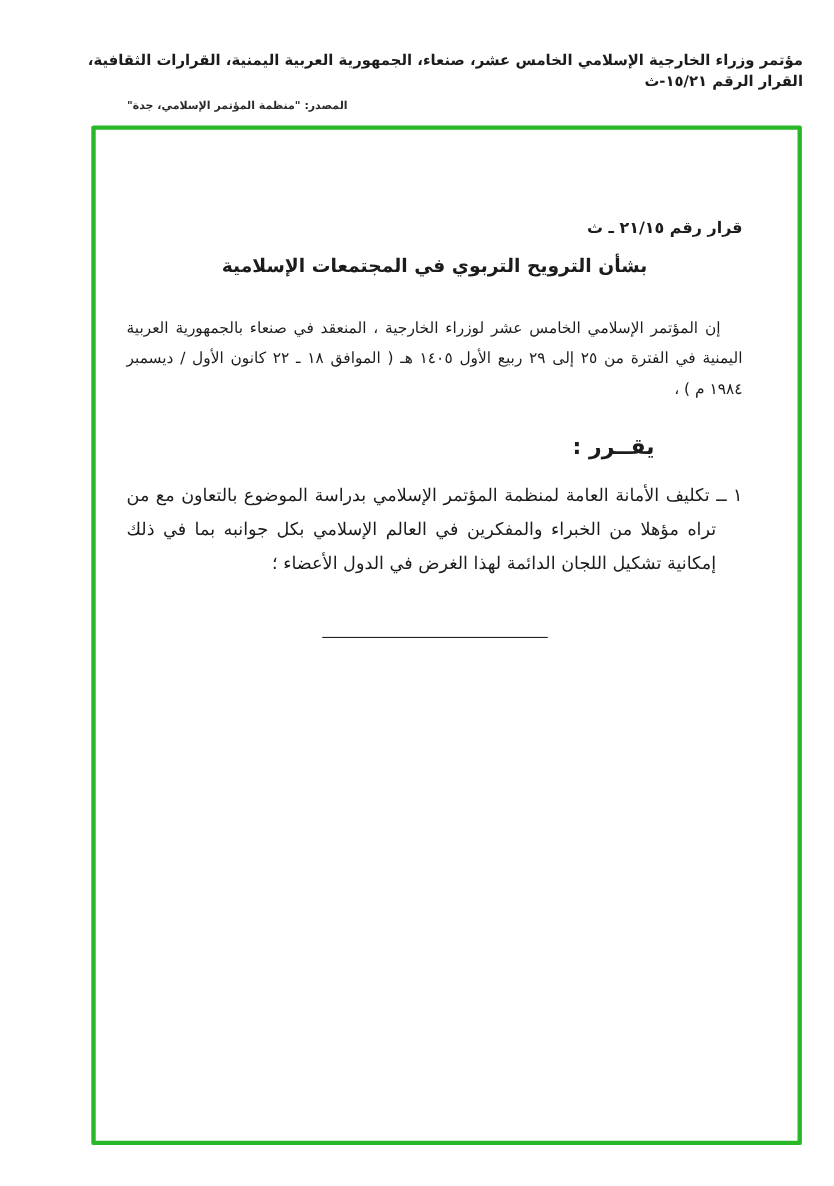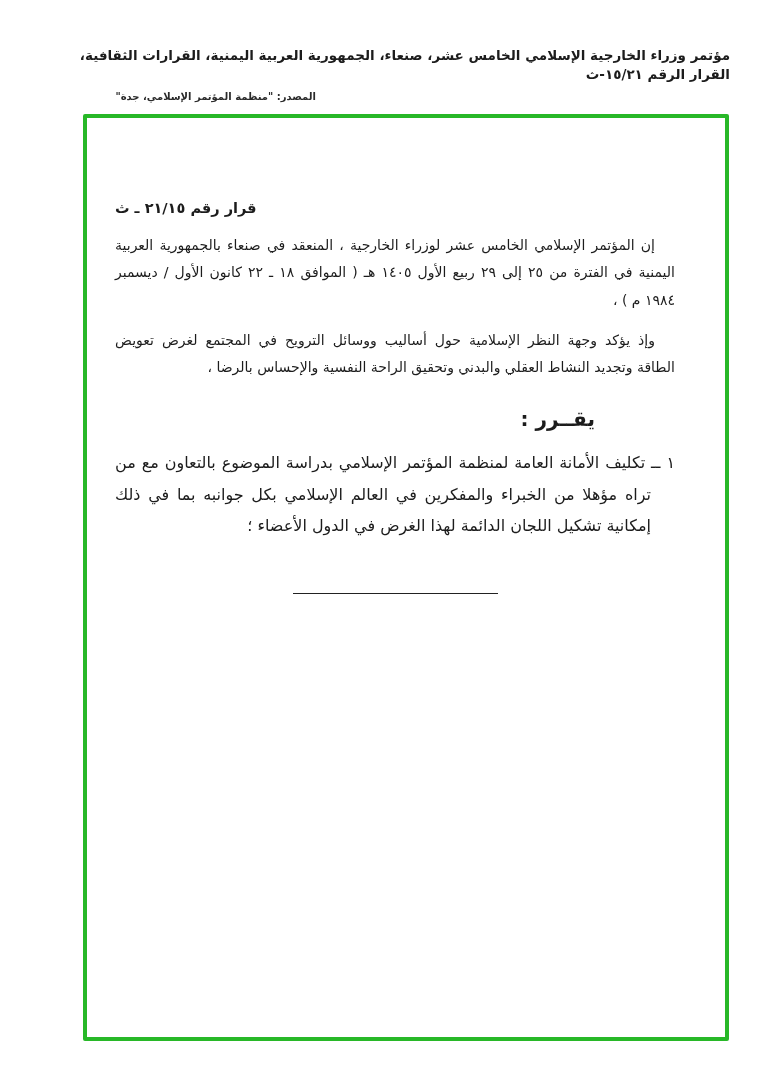--- a/index.html
+++ b/index.html
@@ -41,21 +41,21 @@
     top: 114px;
     width: 646px;
     height: 927px;
     border: 4px solid #28b828;
     border-radius: 2px;
     background: #ffffff;
     padding: 82px 50px 0 28px;
     overflow: hidden;
   }
   .res-number {
-    text-align: left;
+    text-align: right;
     font-weight: bold;
     font-size: 14.5px;
     margin-bottom: 16px;
   }
   .res-subject {
     text-align: center;
     font-weight: bold;
     font-size: 17px;
     margin-bottom: 34px;
   }
@@ -92,25 +92,25 @@
 <div class="page">
 
   <div class="doc-header">مؤتمر وزراء الخارجية الإسلامي الخامس عشر، صنعاء، الجمهورية العربية اليمنية، القرارات الثقافية، القرار الرقم ١٥/٢١-ث</div>
 
   <div class="doc-source">المصدر: "منظمة المؤتمر الإسلامي، جدة"</div>
 
   <div class="highlight-box">
 
     <div class="res-number">قرار رقم ٢١/١٥ ـ ث</div>
 
+    <div class="res-subject">بشأن الترويح التربوي في المجتمعات الإسلامية</div>
 
     <p class="para">إن المؤتمر الإسلامي الخامس عشر لوزراء الخارجية ، المنعقد في صنعاء بالجمهورية العربية اليمنية في الفترة من ٢٥ إلى ٢٩ ربيع الأول ١٤٠٥ هـ ( الموافق ١٨ ـ ٢٢ كانون الأول / ديسمبر ١٩٨٤ م ) ،</p>
 
 
-    <p class="para">وإذ يؤكد وجهة النظر الإسلامية حول أساليب ووسائل الترويح في المجتمع لغرض تعويض الطاقة وتجديد النشاط العقلي والبدني وتحقيق الراحة النفسية والإحساس بالرضا ،</p>
 
 
     <div class="decision-heading">يقــرر :</div>
 
     <p class="decision-item">١ ــ تكليف الأمانة العامة لمنظمة المؤتمر الإسلامي بدراسة الموضوع بالتعاون مع من تراه مؤهلا من الخبراء والمفكرين في العالم الإسلامي بكل جوانبه بما في ذلك إمكانية تشكيل اللجان الدائمة لهذا الغرض في الدول الأعضاء ؛</p>
 
 
     <div class="divider"></div>
 
   </div>

